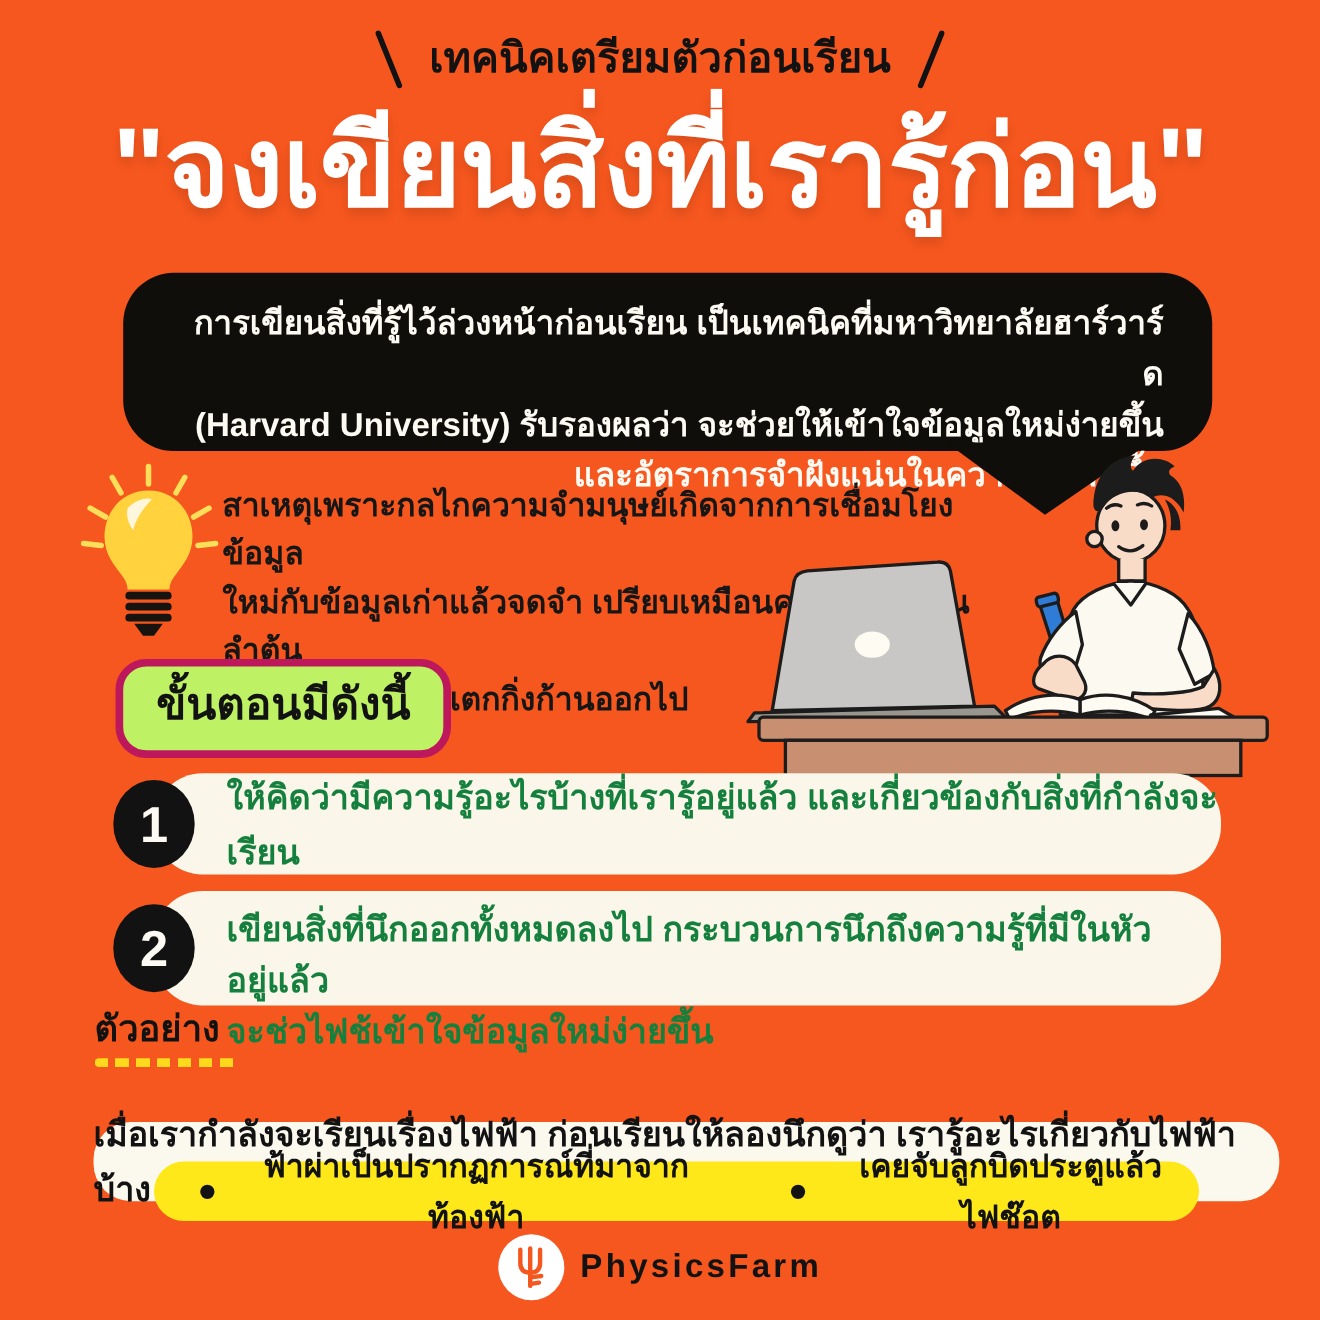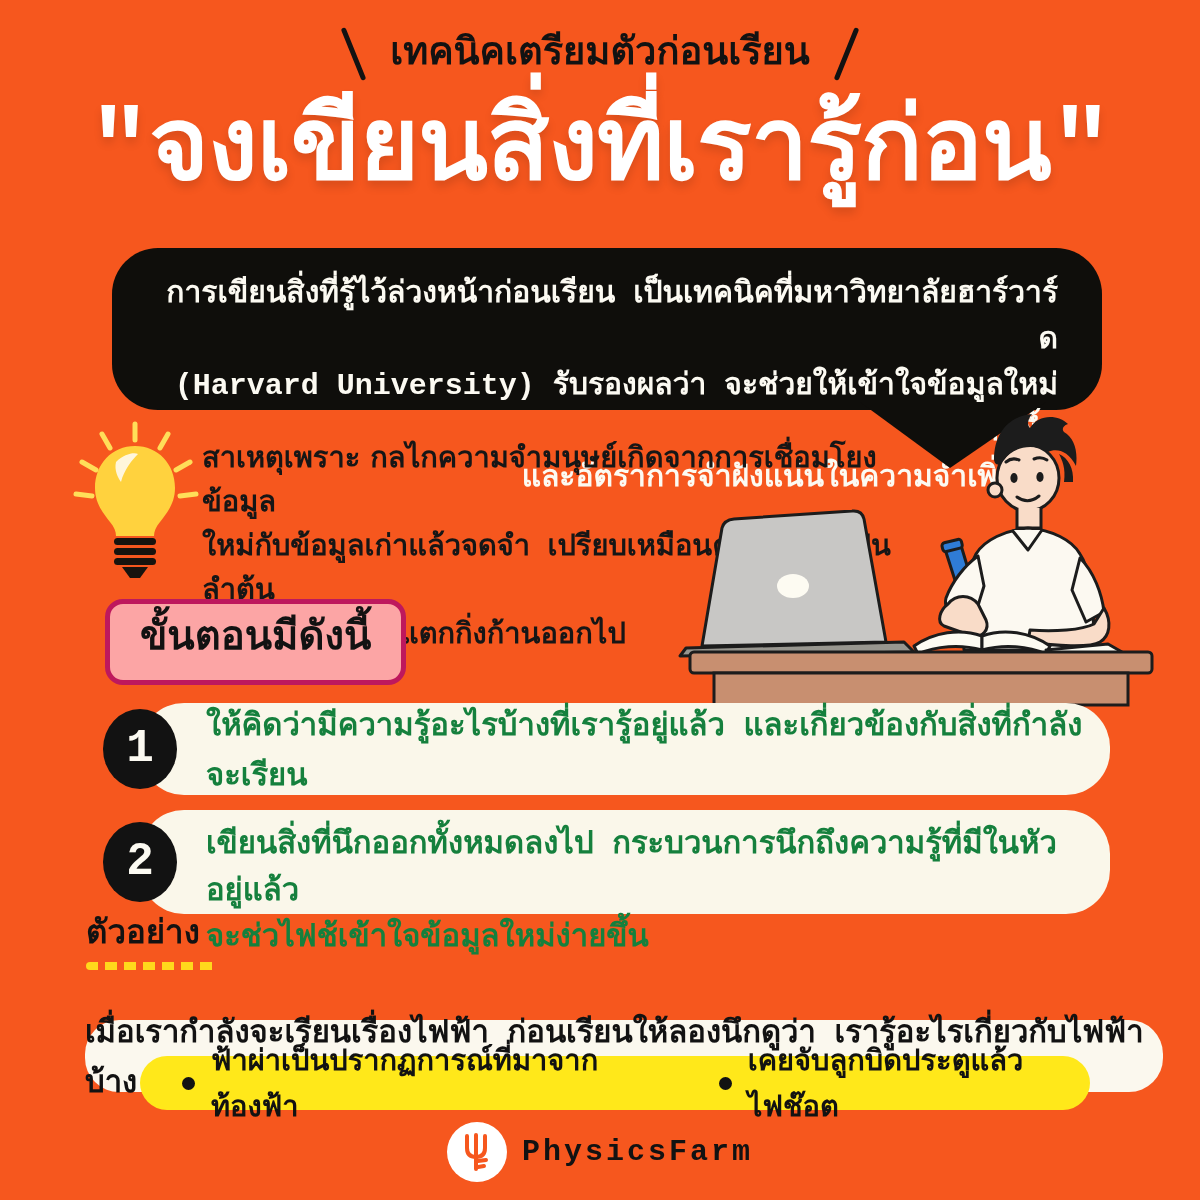--- a/index.html
+++ b/index.html
@@ -1,19 +1,19 @@
 <!DOCTYPE html>
 <html><head>
 <meta charset="utf-8">
 <style>
   html,body{margin:0;padding:0;background:#fff;}
   .canvas{
     position:relative;width:1200px;height:1200px;overflow:hidden;
     background:#F6571E;
-    font-family:Liberation Mono, monospace;
+    font-family:Liberation Sans, sans-serif;
     color:#121212;
   }
   
   .tagline-row{position:absolute;top:26px;left:0;right:0;display:flex;justify-content:center;align-items:center;gap:34px;}
   .slash{width:5px;height:56px;background:#121212;border-radius:3px;}
   .slash.left{transform:rotate(-22deg);}
   .slash.right{transform:rotate(22deg);}
   .tagline-text{font-size:38px;font-weight:800;color:#121212;line-height:1.3;}
   .title{
     position:absolute;top:84px;left:0;right:0;margin:0;text-align:center;
@@ -23,27 +23,27 @@
   
   .bubble{
     position:absolute;left:112px;top:248px;width:990px;height:162px;background:#0F0E0B;
     border-radius:46px;box-sizing:border-box;padding:24px 44px 0 46px;
     color:#FCFAF2;font-size:30px;font-weight:700;line-height:1.53;text-align:right;
   }
   .bubble-tail{position:absolute;left:848px;top:402px;width:210px;height:68px;}
   
   .bulb{position:absolute;left:72px;top:418px;width:130px;height:165px;}
   .reason{position:absolute;left:202px;top:438px;width:730px;font-size:29px;font-weight:600;line-height:1.52;color:#161616;}
-  .reason .lead{font-weight:800;margin-right:10px;}
+  .reason .lead{font-weight:800;}
   
   .student{position:absolute;left:676px;top:398px;width:494px;height:314px;}
   
   .badge{
-    position:absolute;left:105px;top:599px;background:#fca5a5;border:5px solid #be185d;
-    border-radius:18px;padding:8px 30px 14px;font-size:40px;font-weight:800;color:#121212;line-height:1.35;
+    position:absolute;left:105px;top:599px;background:#bef264;border:7px solid #be185d;
+    border-radius:28px;padding:8px 30px 14px;font-size:40px;font-weight:800;color:#121212;line-height:1.35;
   }
   .step-card{position:absolute;background:#FAF7EA;border-radius:44px;color:#15803d;font-weight:700;box-sizing:border-box;}
   .step1-card{left:140px;top:703px;width:970px;height:92px;display:flex;align-items:center;padding-left:66px;font-size:31px;}
   .step2-card{left:140px;top:810px;width:970px;height:104px;padding:12px 40px 0 66px;font-size:31px;line-height:1.5;}
   .step-num{
     position:absolute;width:74px;height:80px;background:#121212;border-radius:50%;
     color:#FCFAF2;font-weight:800;font-size:46px;display:flex;align-items:center;justify-content:center;
   }
   .n1{left:103px;top:709px;}
   .n2{left:103px;top:822px;}
@@ -54,21 +54,21 @@
     background:repeating-linear-gradient(90deg,#FFD91C 0 12px,rgba(0,0,0,0) 12px 19px);
   }
   .example-box{
     position:absolute;left:85px;top:972px;width:1078px;height:72px;background:#FBF8EE;border-radius:34px;
     display:flex;align-items:center;justify-content:center;font-size:31px;font-weight:700;color:#121212;margin-top:48px;
   }
   .pill{
     position:absolute;left:140px;top:1056px;width:950px;height:54px;background:#FFE81A;border-radius:28px;
     display:flex;align-items:center;font-size:29px;font-weight:700;color:#121212;
   }
-  .pill-item{display:flex;align-items:center;gap:16px;}
+  .pill-item{display:flex;align-items:center;gap:16px;text-align:center;}
   .pill-item.first{margin-left:42px;}
   .pill-item.second{margin-left:64px;}
   .dot{width:13px;height:13px;background:#121212;border-radius:50%;flex:0 0 auto;}
   
   .footer{position:absolute;left:0;right:0;top:1122px;display:flex;justify-content:center;align-items:center;gap:15px;}
   .logo-circle{width:60px;height:60px;background:#FFFFFF;border-radius:50%;display:flex;align-items:center;justify-content:center;}
   .brand{font-size:30px;font-weight:800;color:#121212;letter-spacing:3px;}
 </style>
 </head>
 <body>

